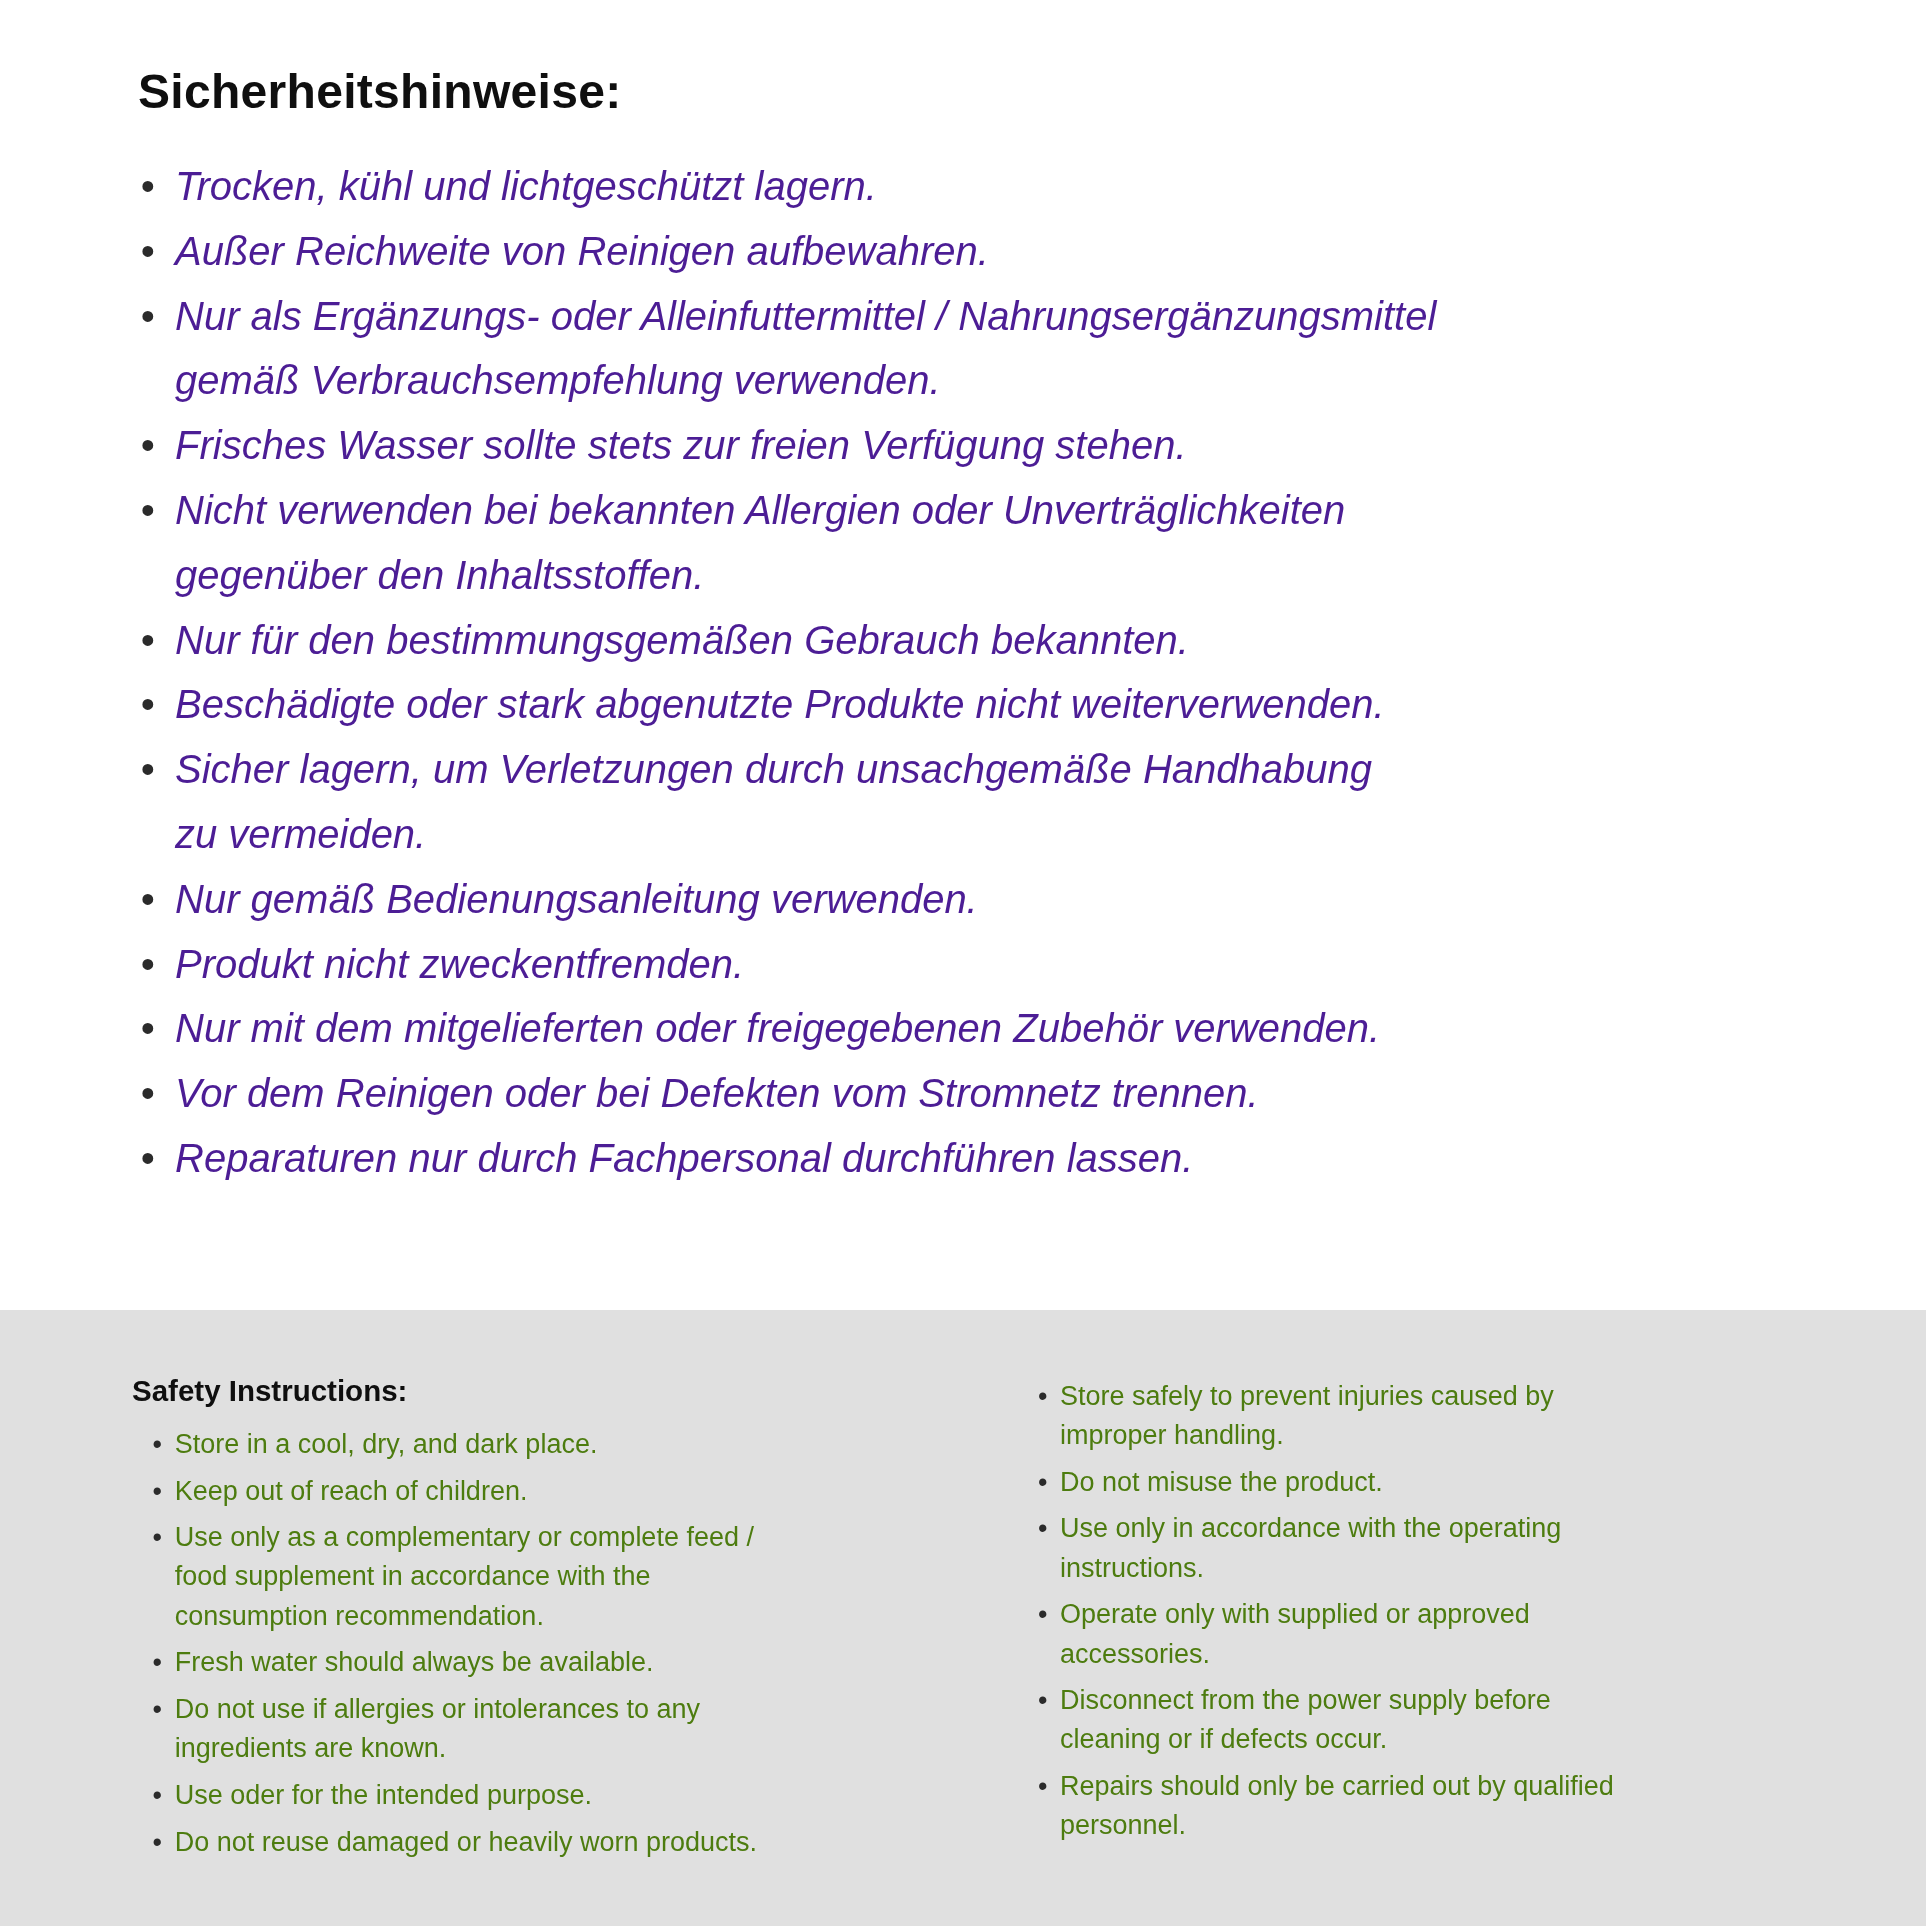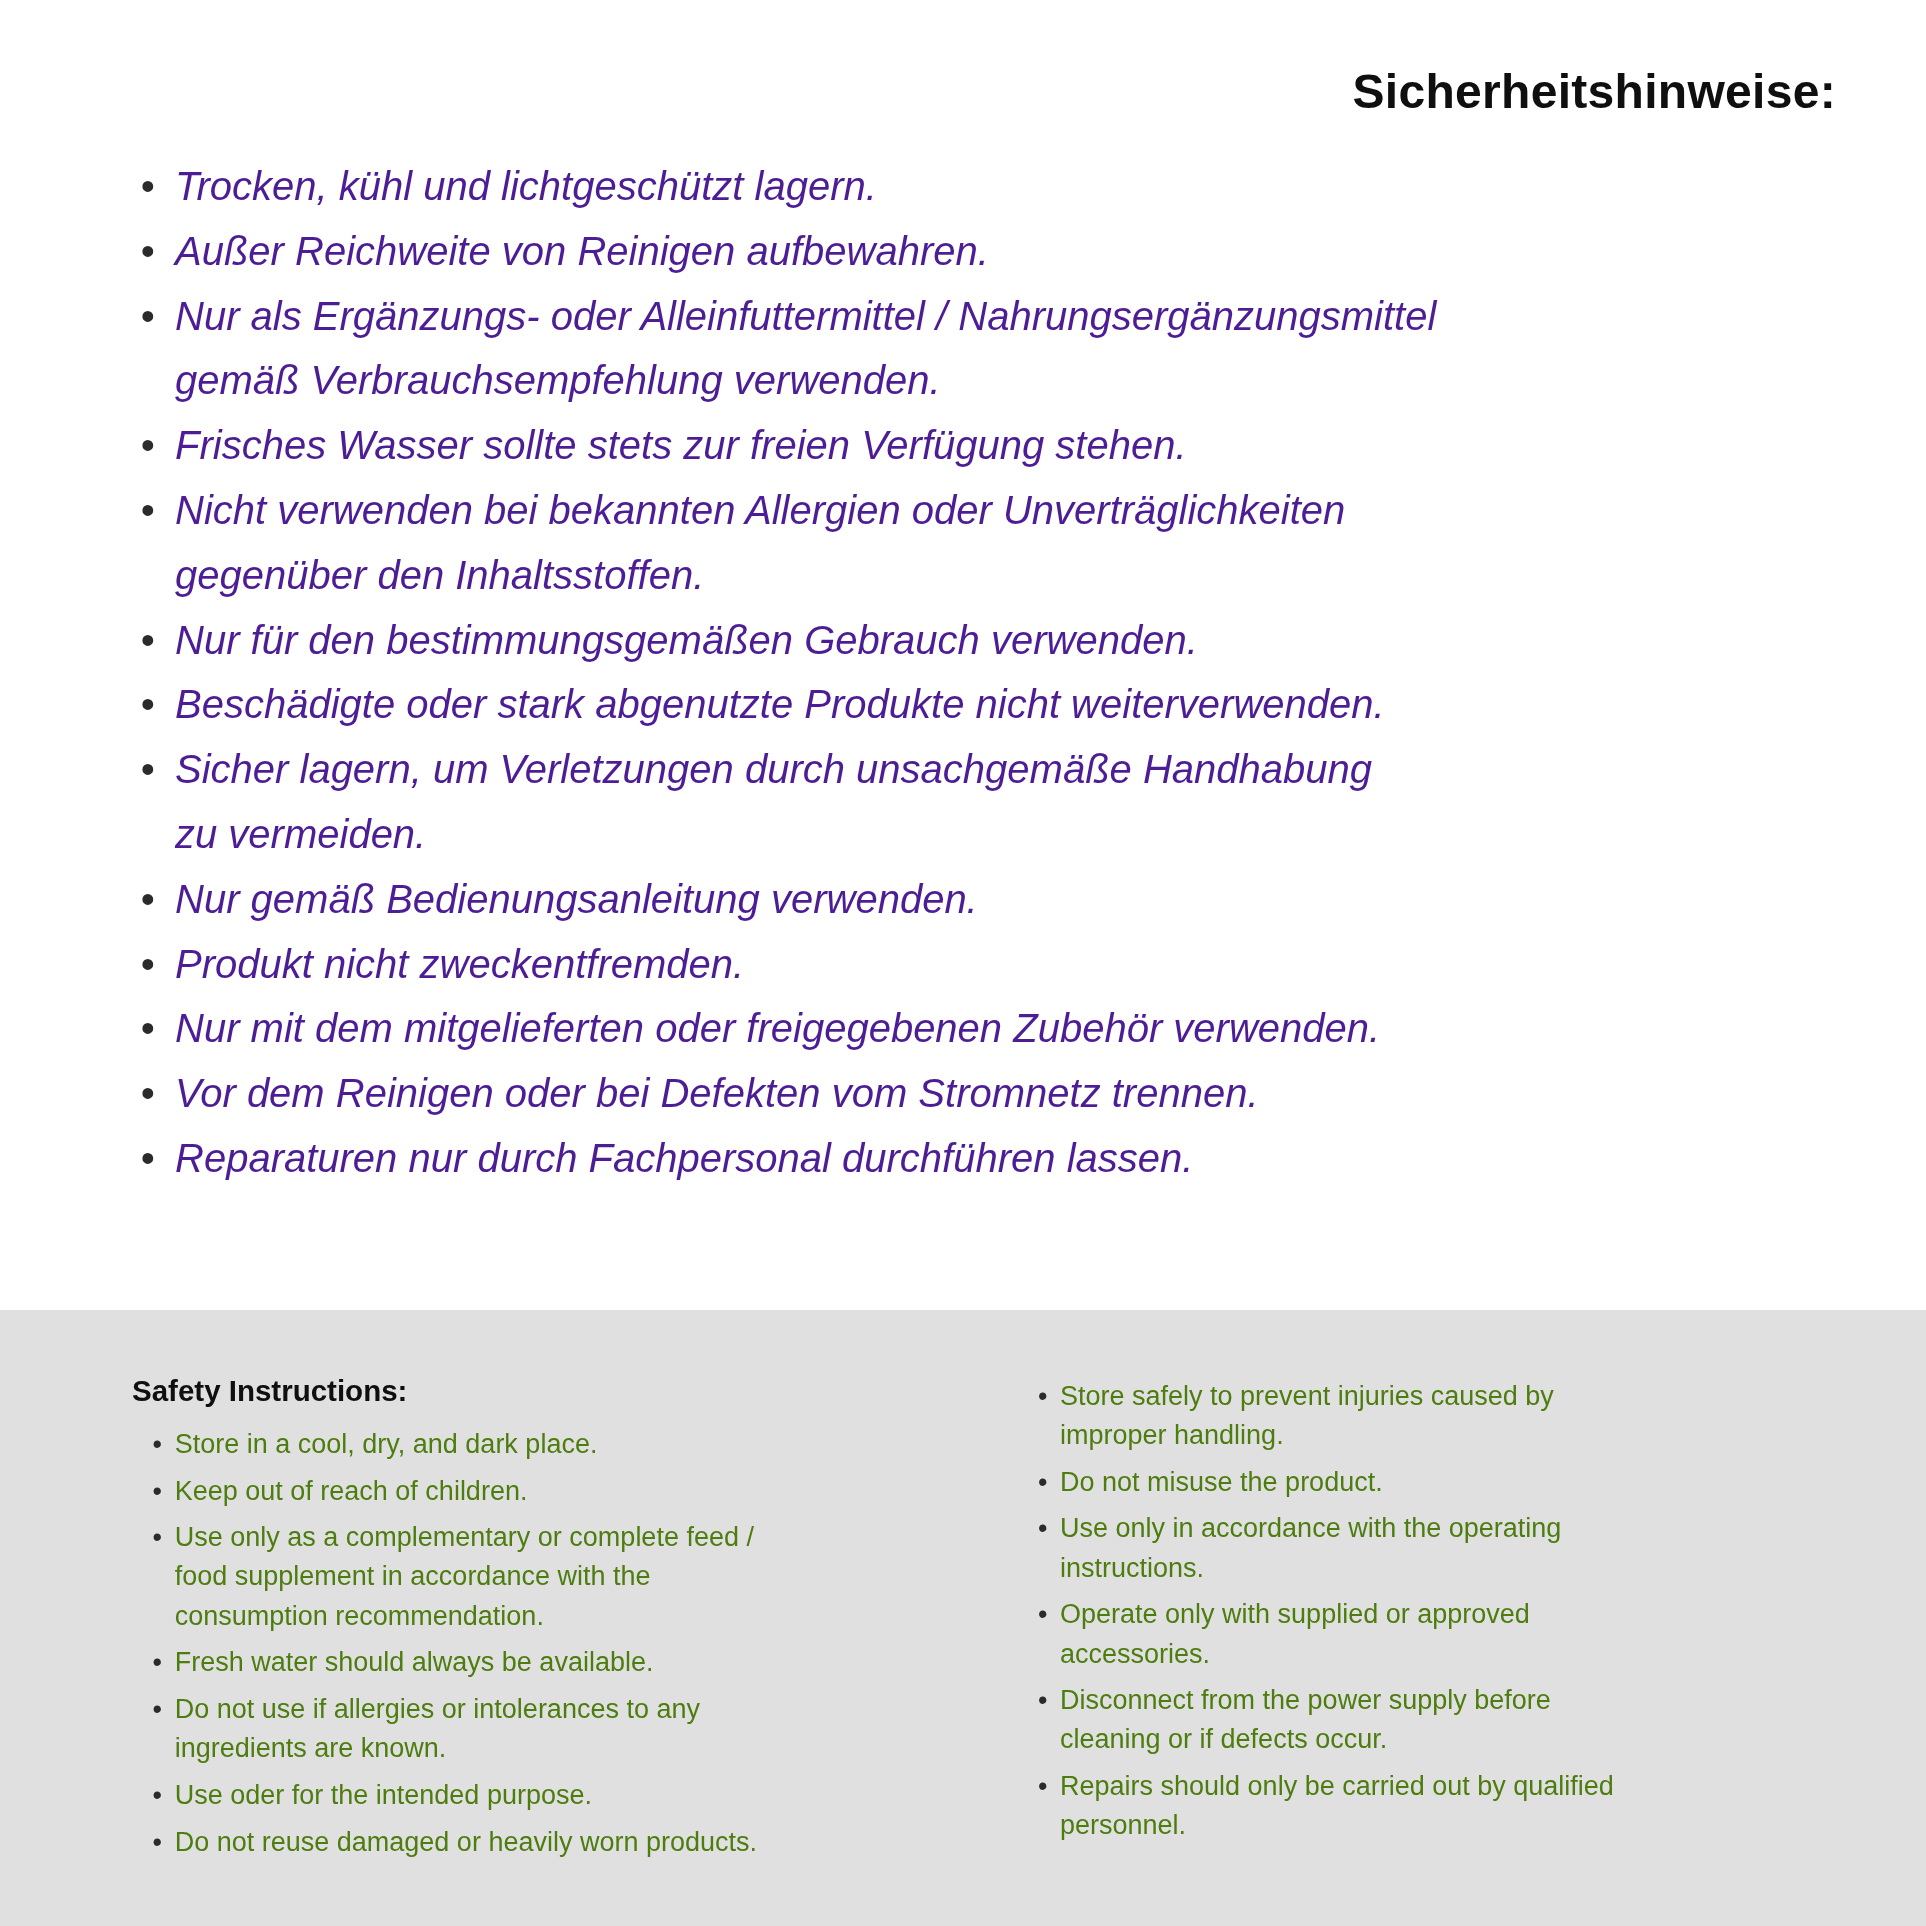--- a/index.html
+++ b/index.html
@@ -27,21 +27,20 @@
     box-sizing: border-box;
     padding: 64px 90px 0 138px;
     background: #ffffff;
   }
   .german-section h1 {
     margin: 0 0 35px 0;
     font-size: 48px;
     font-weight: 700;
     color: #0f0f0f;
     letter-spacing: 0.3px;
-    text-align: right;
   }
   ul.list {
     list-style: none;
     margin: 0;
     padding: 0;
   }
   .german-list {
     font-size: 40px;
     line-height: 1.62;
     color: #4c1d95;
@@ -109,21 +108,21 @@
   <section class="german-section">
     <h1>Sicherheitshinweise:</h1>
     <ul class="list german-list">
       <li>Trocken, kühl und lichtgeschützt lagern.</li>
       <li>Außer Reichweite von Reinigen aufbewahren.</li>
       <li>Nur als Ergänzungs- oder Alleinfuttermittel / Nahrungsergänzungsmittel
 gemäß Verbrauchsempfehlung verwenden.</li>
       <li>Frisches Wasser sollte stets zur freien Verfügung stehen.</li>
       <li>Nicht verwenden bei bekannten Allergien oder Unverträglichkeiten
 gegenüber den Inhaltsstoffen.</li>
-      <li>Nur für den bestimmungsgemäßen Gebrauch verwenden.</li>
+      <li>Nur für den bestimmungsgemäßen Gebrauch bekannten.</li>
       <li>Beschädigte oder stark abgenutzte Produkte nicht weiterverwenden.</li>
       <li>Sicher lagern, um Verletzungen durch unsachgemäße Handhabung
 zu vermeiden.</li>
       <li>Nur gemäß Bedienungsanleitung verwenden.</li>
       <li>Produkt nicht zweckentfremden.</li>
       <li>Nur mit dem mitgelieferten oder freigegebenen Zubehör verwenden.</li>
       <li>Vor dem Reinigen oder bei Defekten vom Stromnetz trennen.</li>
       <li>Reparaturen nur durch Fachpersonal durchführen lassen.</li>
     </ul>
   </section>

